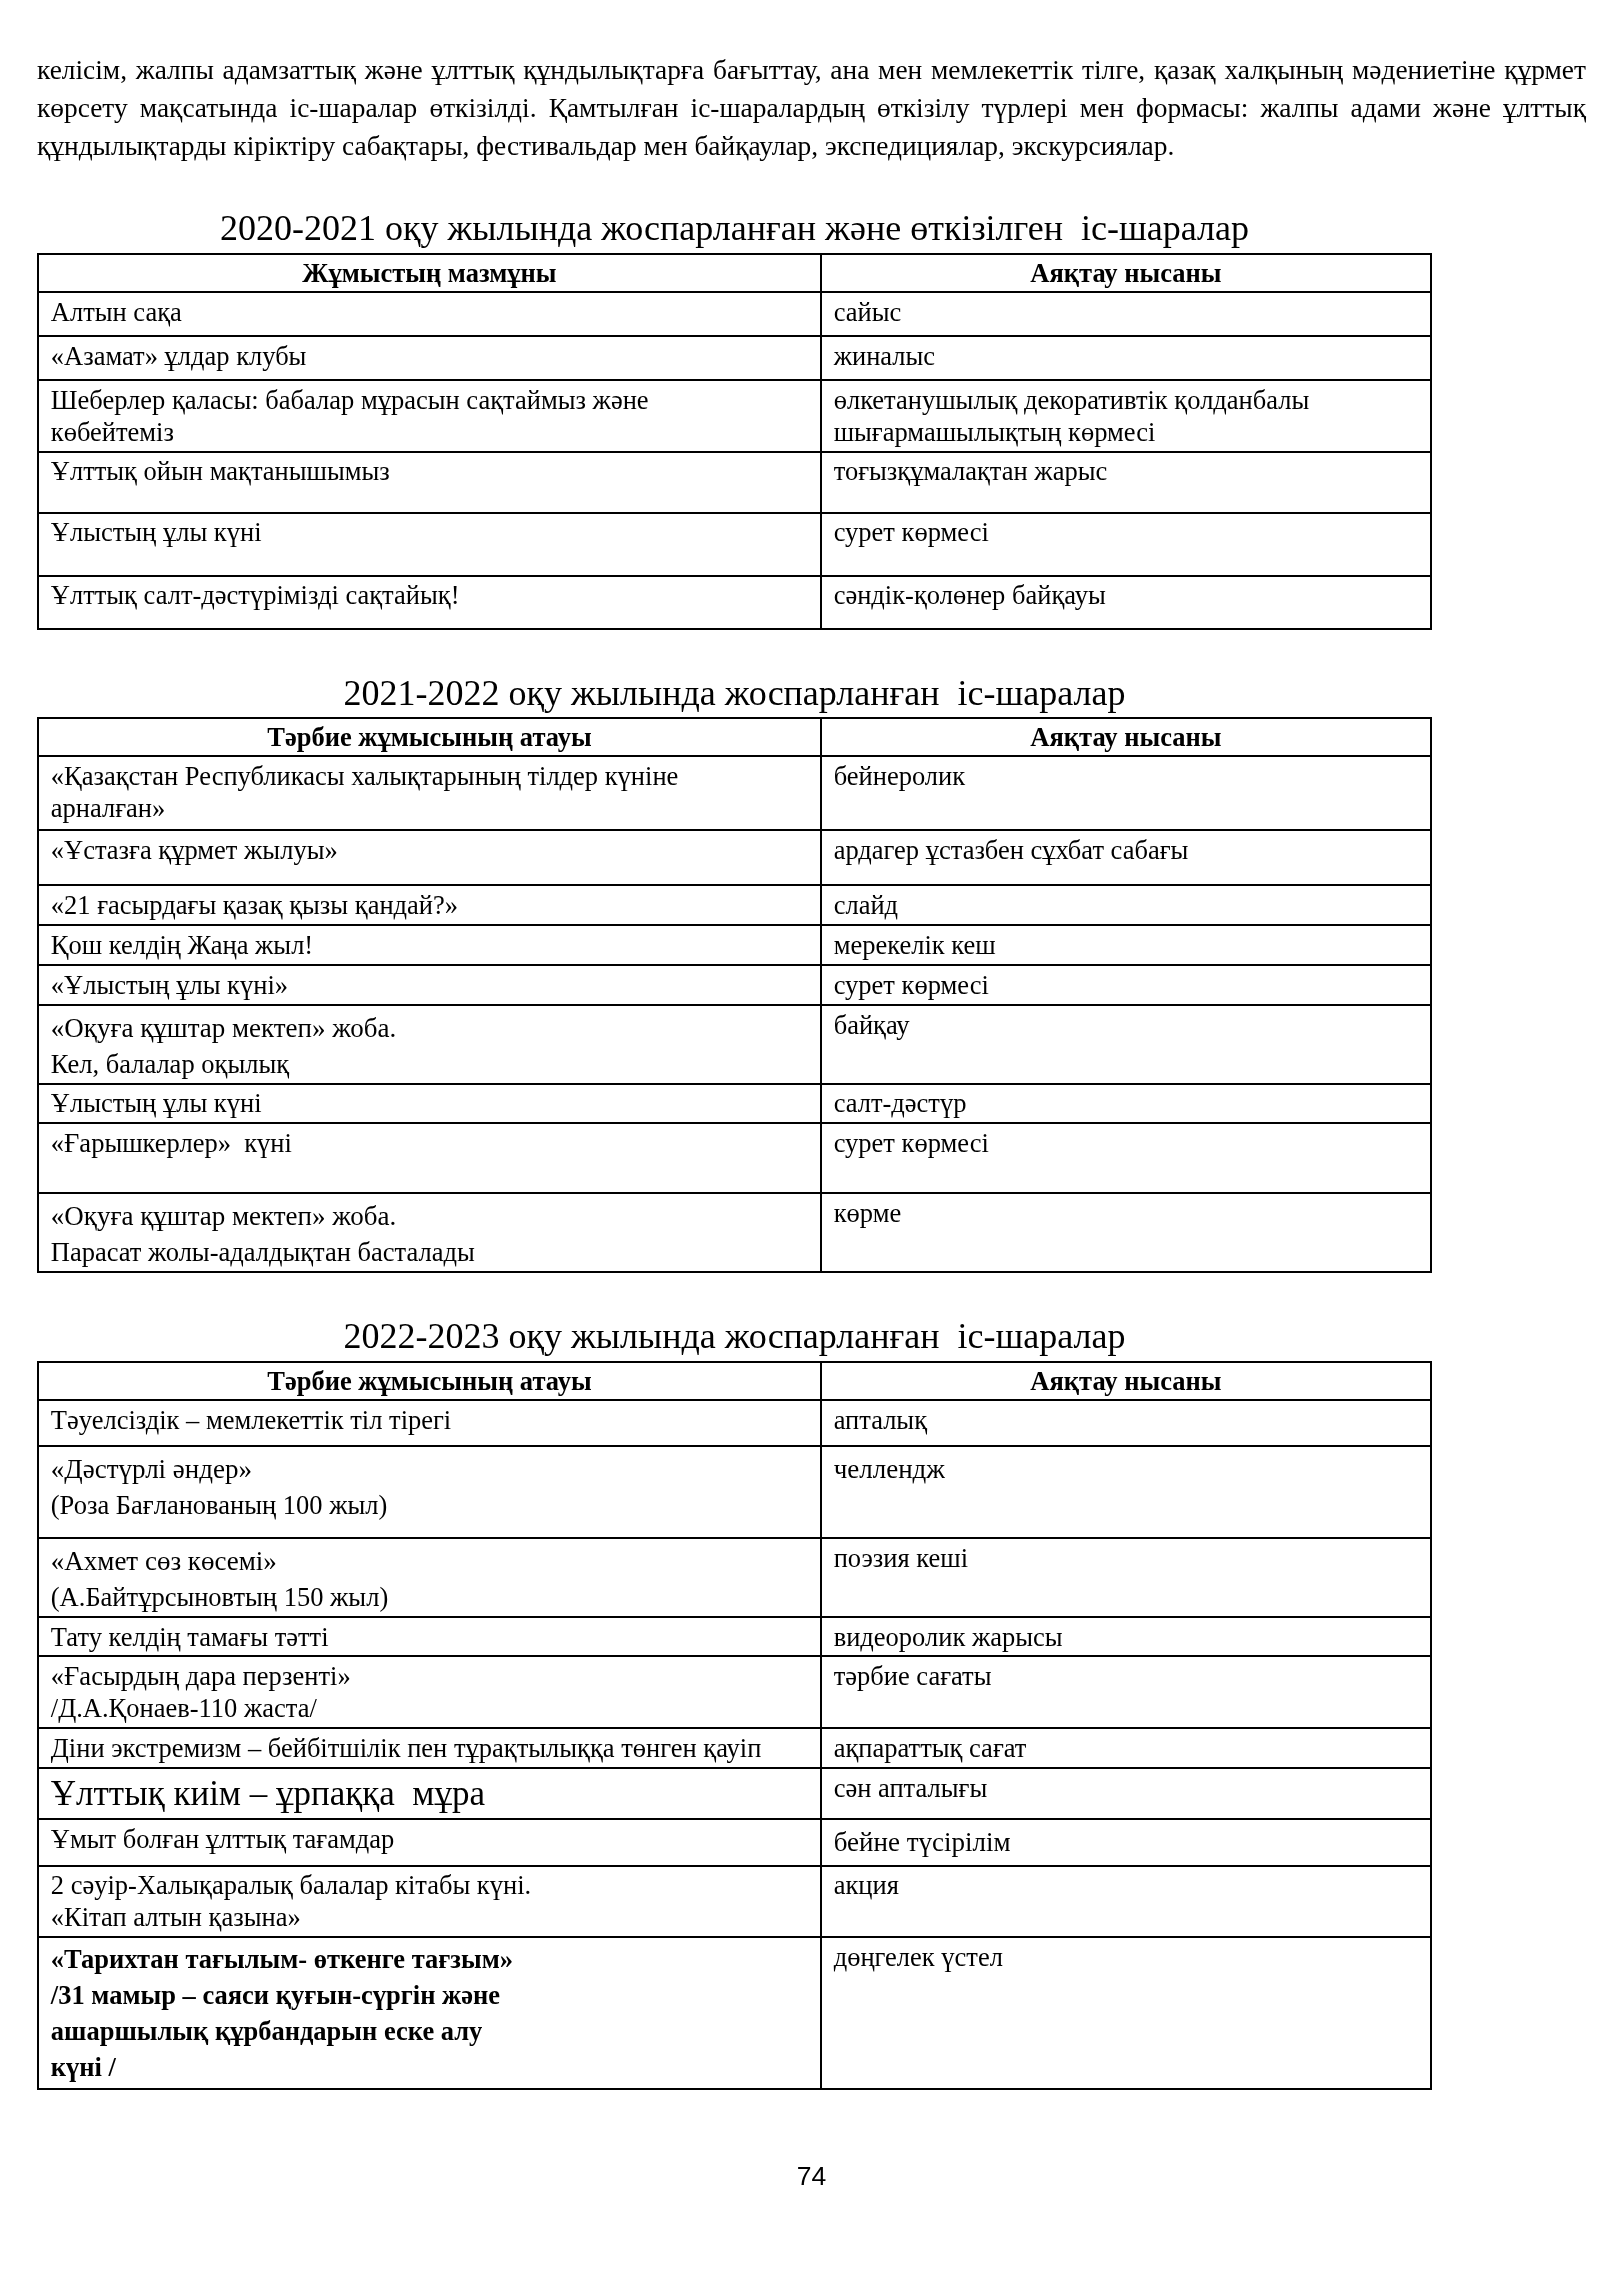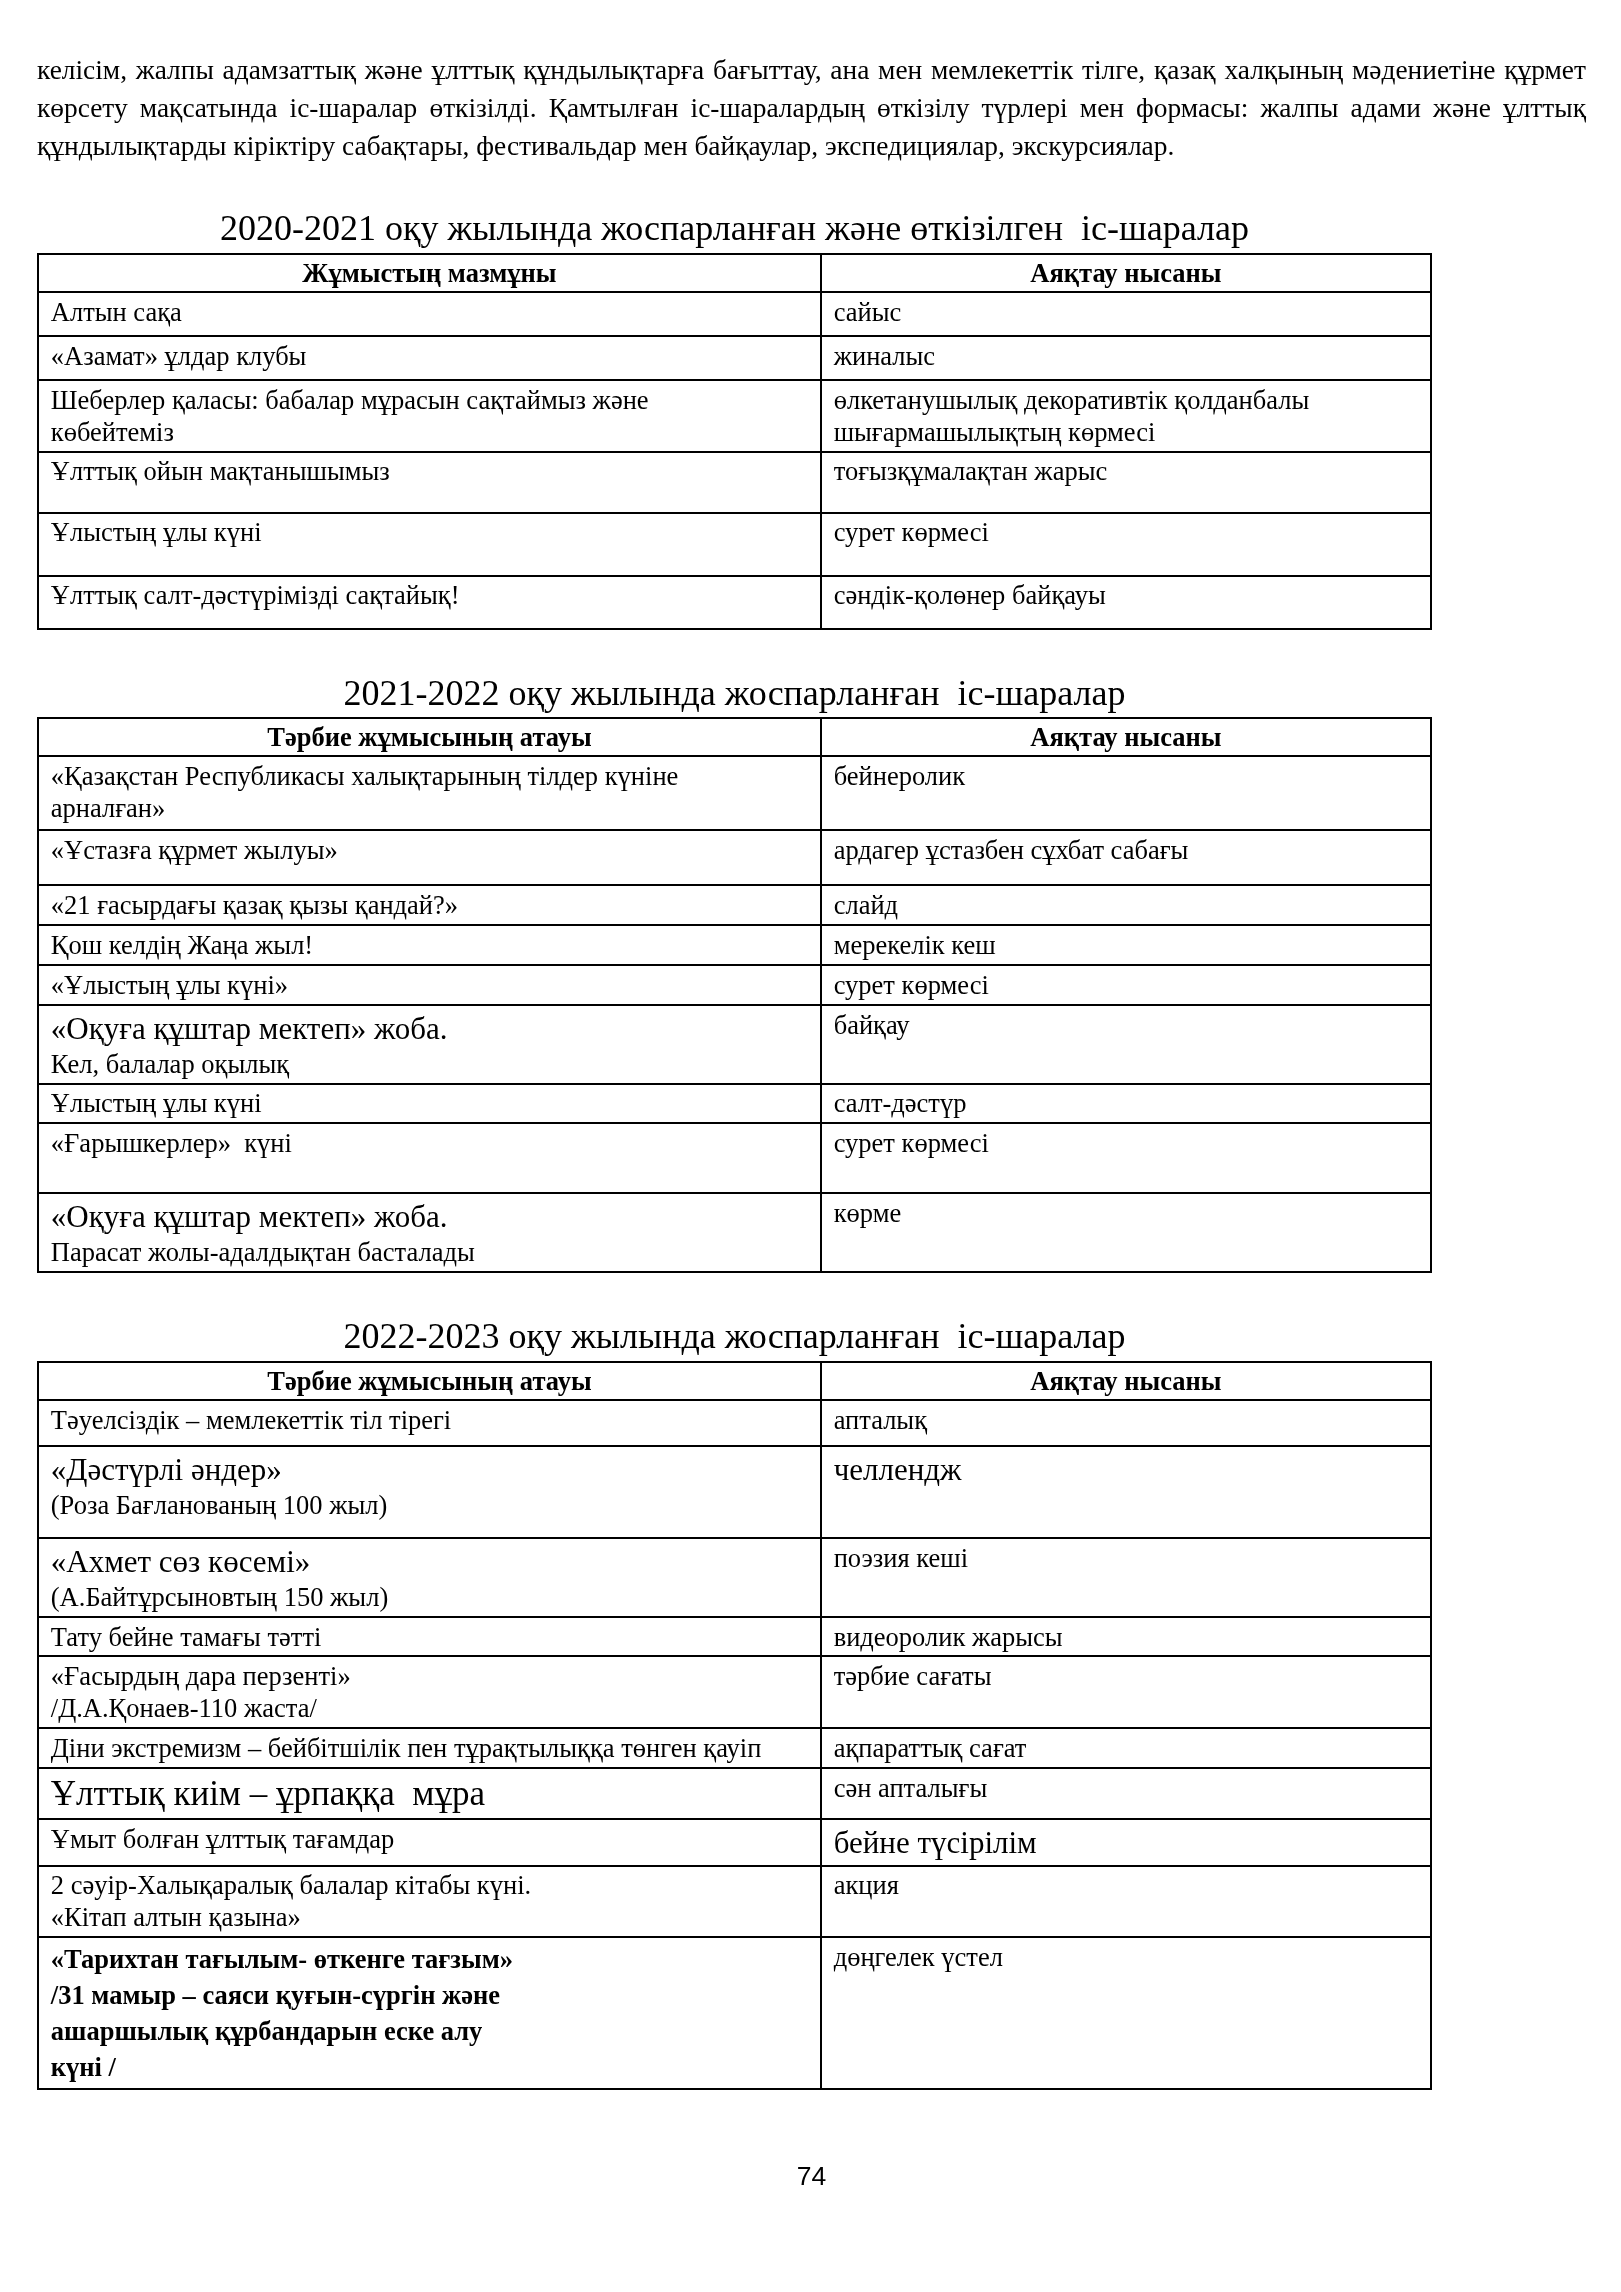--- a/index.html
+++ b/index.html
@@ -37,21 +37,21 @@
     padding:2.9px 11.8px;
     font-size:26.5px;line-height:32px;
     overflow:hidden;
   }
   table.activities th{
     text-align:center;
     font-weight:bold;
     padding:2px 9.8px;
   }
   .ln{white-space:pre-wrap;}
-  .xl{font-size:31px;line-height:39px;}
+  .xl{font-size:27px;line-height:39px;}
   .xxl{font-size:35px;line-height:43px;}
   td.final{
     font-weight:bold;
     font-size:31px;
     padding-left:147px;
   }
   td.final .ln{line-height:36px;}
   .pageno{
     text-align:center;
     font-family:"Liberation Sans", sans-serif;
@@ -252,21 +252,21 @@
       <td>
         <div class="ln xl">«Ахмет сөз көсемі»</div>
         <div class="ln">(А.Байтұрсыновтың 150 жыл)</div>
       </td>
       <td>
             <div class="ln">поэзия кеші</div>
           </td>
     </tr>
     <tr style="height:33px">
       <td>
-            <div class="ln">Тату бейне тамағы тәтті</div>
+            <div class="ln">Тату келдің тамағы тәтті</div>
           </td>
       <td>
             <div class="ln">видеоролик жарысы</div>
           </td>
     </tr>
     <tr style="height:65px">
       <td>
         <div class="ln">«Ғасырдың дара перзенті»</div>
         <div class="ln">/Д.А.Қонаев-110 жаста/</div>
       </td>

